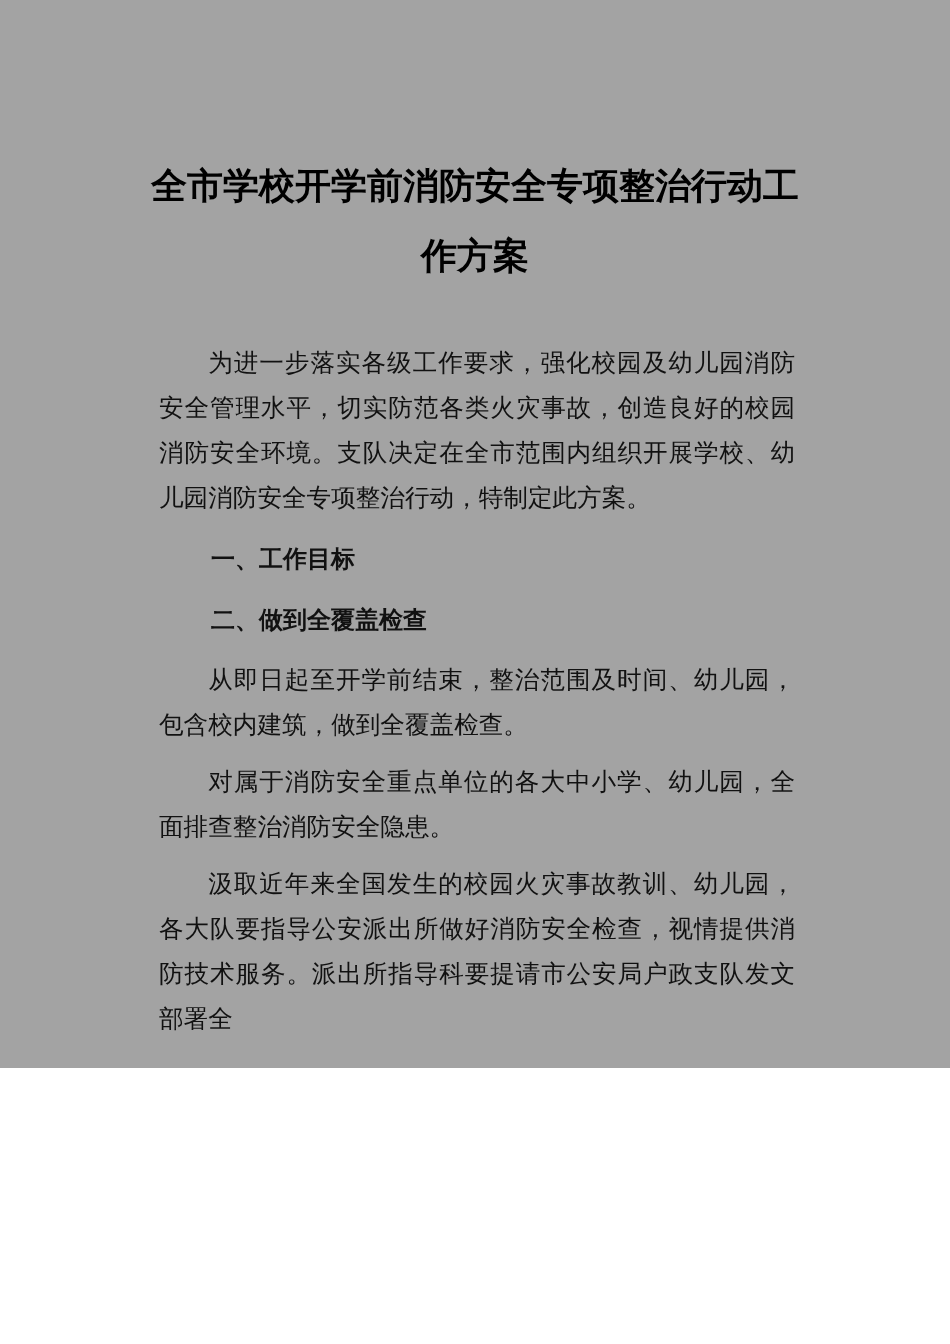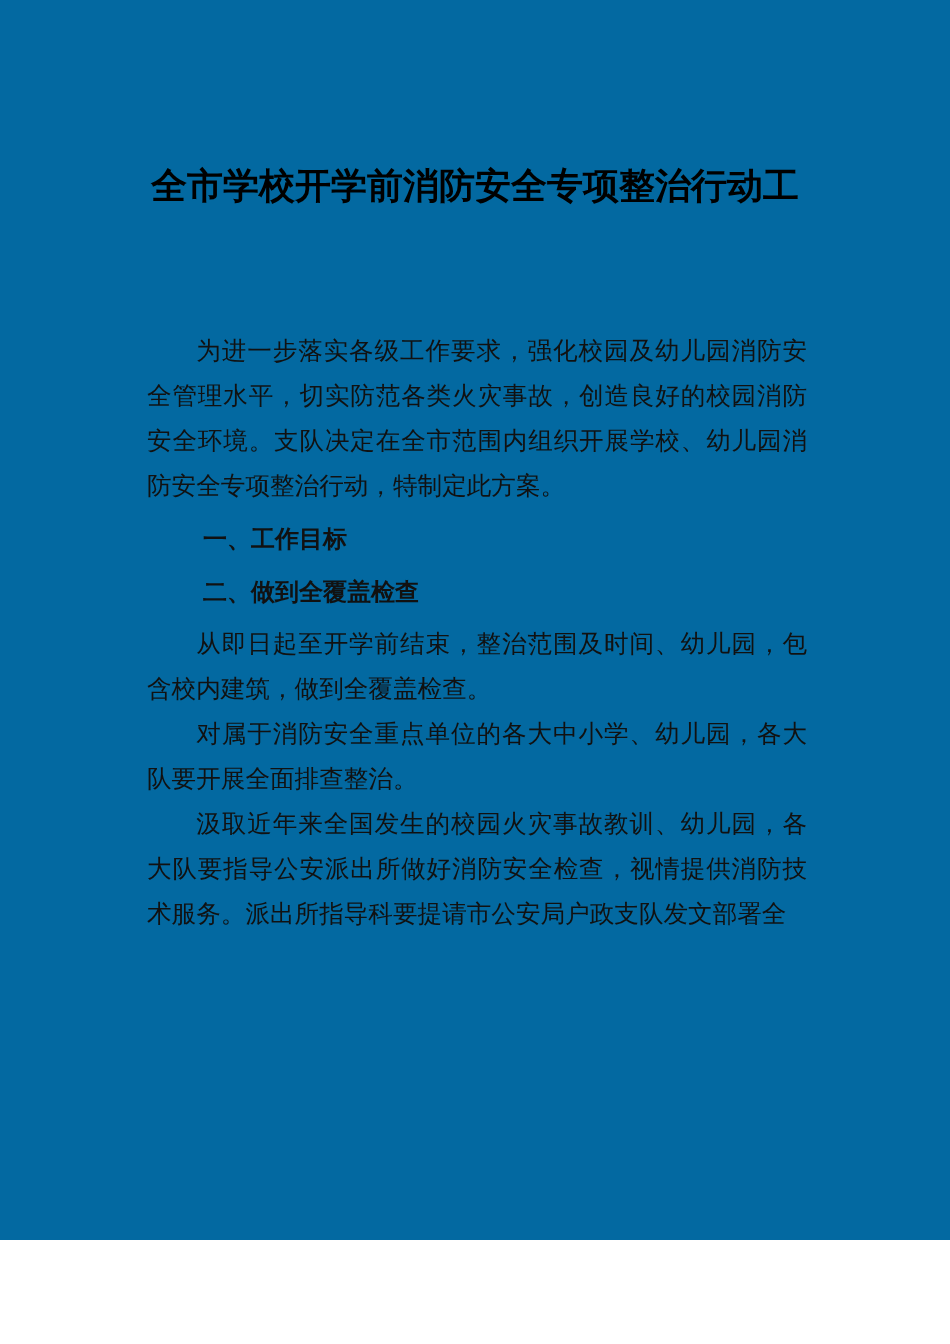--- a/index.html
+++ b/index.html
@@ -1,47 +1,48 @@
 <!DOCTYPE html>
 <html><head>
   <meta charset="utf-8">
   <style>
     html, body { margin: 0; padding: 0; background: #ffffff; }
     body { width: 950px; height: 1344px; position: relative; overflow: hidden; color: #111; }
-    .page { position: absolute; left: 0; top: 0; width: 950px; height: 1240px; background: #0369a1; }
+    .page { position: absolute; left: 0; top: 0; width: 950px; height: 1068px; background: #a3a3a3; }
     .title {
       position: absolute; left: 140px; width: 670px; text-align: center;
       font-family: "DejaVu Serif", "Liberation Serif", serif;
       font-weight: bold; font-size: 36px; letter-spacing: 0px; color: #000;
       margin: 0;
     }
     .t1 { top: 162px; }
     .t2 { top: 232px; }
     .body {
       position: absolute; left: 147px; top: 329px; width: 660px;
       font-family: "DejaVu Serif", "Liberation Serif", serif;
       font-size: 24.6px; line-height: 44.9px; color: #111;
       text-align: justify;
     }
-    .para { margin: 0; text-indent: 2em; text-align: justify; }
+    .para { margin: 12px; text-indent: 2em; text-align: justify; }
     .heading {
-      margin: 8px; text-indent: 2em;
+      margin: 16px; text-indent: 2em;
       font-family: "DejaVu Sans", "Liberation Sans", sans-serif;
       font-weight: bold; font-size: 24px;
     }
   </style>
 </head>
 <body>
 
 <div class="page">
   <h1 class="title t1">全市学校开学前消防安全专项整治行动工</h1>
+  <h1 class="title t2">作方案</h1>
 
   <div class="body">
     <p class="para">为进一步落实各级工作要求，强化校园及幼儿园消防安全管理水平，切实防范各类火灾事故，创造良好的校园消防安全环境。支队决定在全市范围内组织开展学校、幼儿园消防安全专项整治行动，特制定此方案。</p>
 
     <p class="heading">一、工作目标</p>
 
     <p class="heading">二、做到全覆盖检查</p>
     <p class="para">从即日起至开学前结束，整治范围及时间、幼儿园，包含校内建筑，做到全覆盖检查。</p>
-    <p class="para">对属于消防安全重点单位的各大中小学、幼儿园，各大队要开展全面排查整治。</p>
+    <p class="para">对属于消防安全重点单位的各大中小学、幼儿园，全面排查整治消防安全隐患。</p>
     <p class="para">汲取近年来全国发生的校园火灾事故教训、幼儿园，各大队要指导公安派出所做好消防安全检查，视情提供消防技术服务。派出所指导科要提请市公安局户政支队发文部署全</p>
   </div>
 </div>
 
 </body></html>

